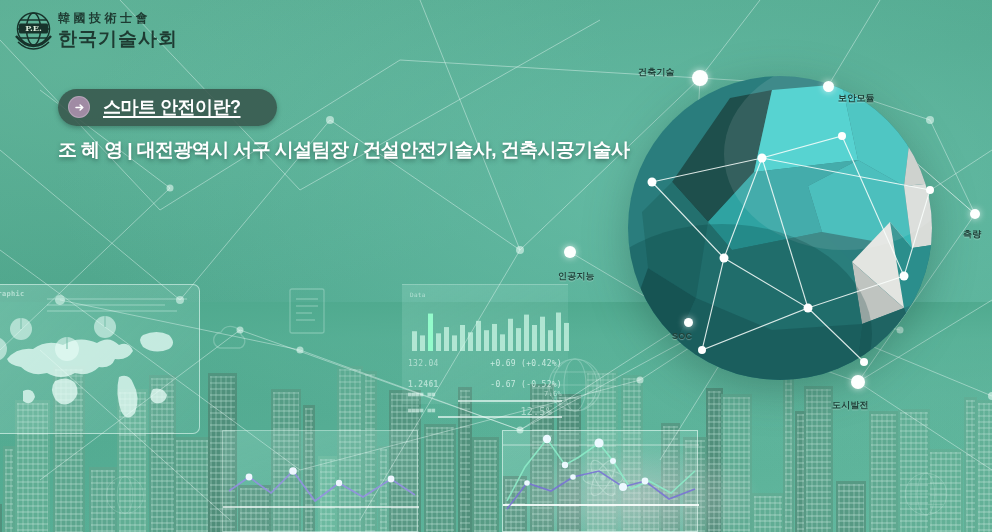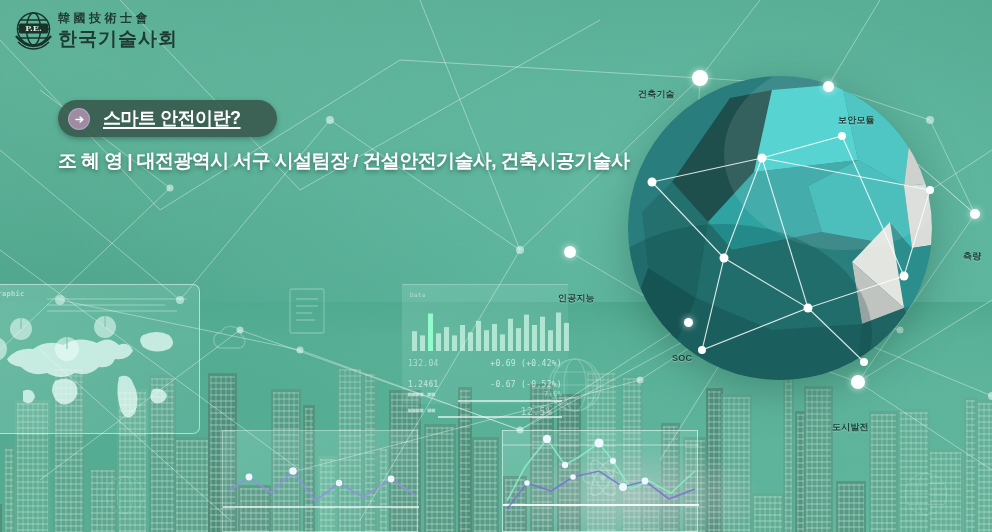--- a/index.html
+++ b/index.html
@@ -65,21 +65,21 @@
     letter-spacing:.3px;white-space:nowrap;
   }
 
   
   .sphere{position:absolute;left:612px;top:62px;width:340px;height:330px;z-index:9;
           filter:drop-shadow(0 10px 22px rgba(22,60,50,.33));}
 
   
   .node-label{
     position:absolute;z-index:11;color:#20423a;font-size:9px;font-weight:700;
-    letter-spacing:.2px;white-space:nowrap;text-shadow:0 1px 1px rgba(240,255,250,.35);margin-top:22px;
+    letter-spacing:.2px;white-space:nowrap;text-shadow:0 1px 1px rgba(240,255,250,.35);
   }
   .node-dot{
     position:absolute;z-index:11;border-radius:50%;
     background:#fdfffe;box-shadow:0 0 7px rgba(255,255,255,.75);
   }
 
   
   .logo{position:absolute;left:10px;top:6px;z-index:20;display:flex;align-items:center;gap:1px;}
   .logo-mark{width:47px;height:48px;}
   .logo-text{display:flex;flex-direction:column;line-height:1;color:#1e3b32;}
@@ -89,21 +89,21 @@
             font-family:"DejaVu Sans","Liberation Sans",sans-serif;}
 
   
   .head{position:absolute;left:58px;top:88px;z-index:21;}
   .title{
     margin:0;color:#ffffff;font-size:41px;font-weight:900;letter-spacing:-1.4px;
     line-height:1.12;white-space:nowrap;
     text-shadow:0 3px 5px rgba(26,62,52,.55),0 1px 0 rgba(26,62,52,.35);
   }
   .pill{
-    margin-top:12px;display:inline-flex;align-items:flex-end;gap:13px;
+    margin-top:1px;display:inline-flex;align-items:center;gap:13px;
     background:rgba(56,86,76,.88);border-radius:20px;padding:6px 36px 7px 10px;
     box-shadow:0 2px 5px rgba(20,50,42,.35);
   }
   .pill-icon{
     width:22px;height:22px;border-radius:50%;background:#a08ba4;
     display:flex;align-items:center;justify-content:center;flex:0 0 auto;
     box-shadow:inset 0 0 0 1px rgba(255,255,255,.22);
   }
   .pill-text{
     color:#ffffff;font-size:18px;font-weight:700;letter-spacing:-.5px;

